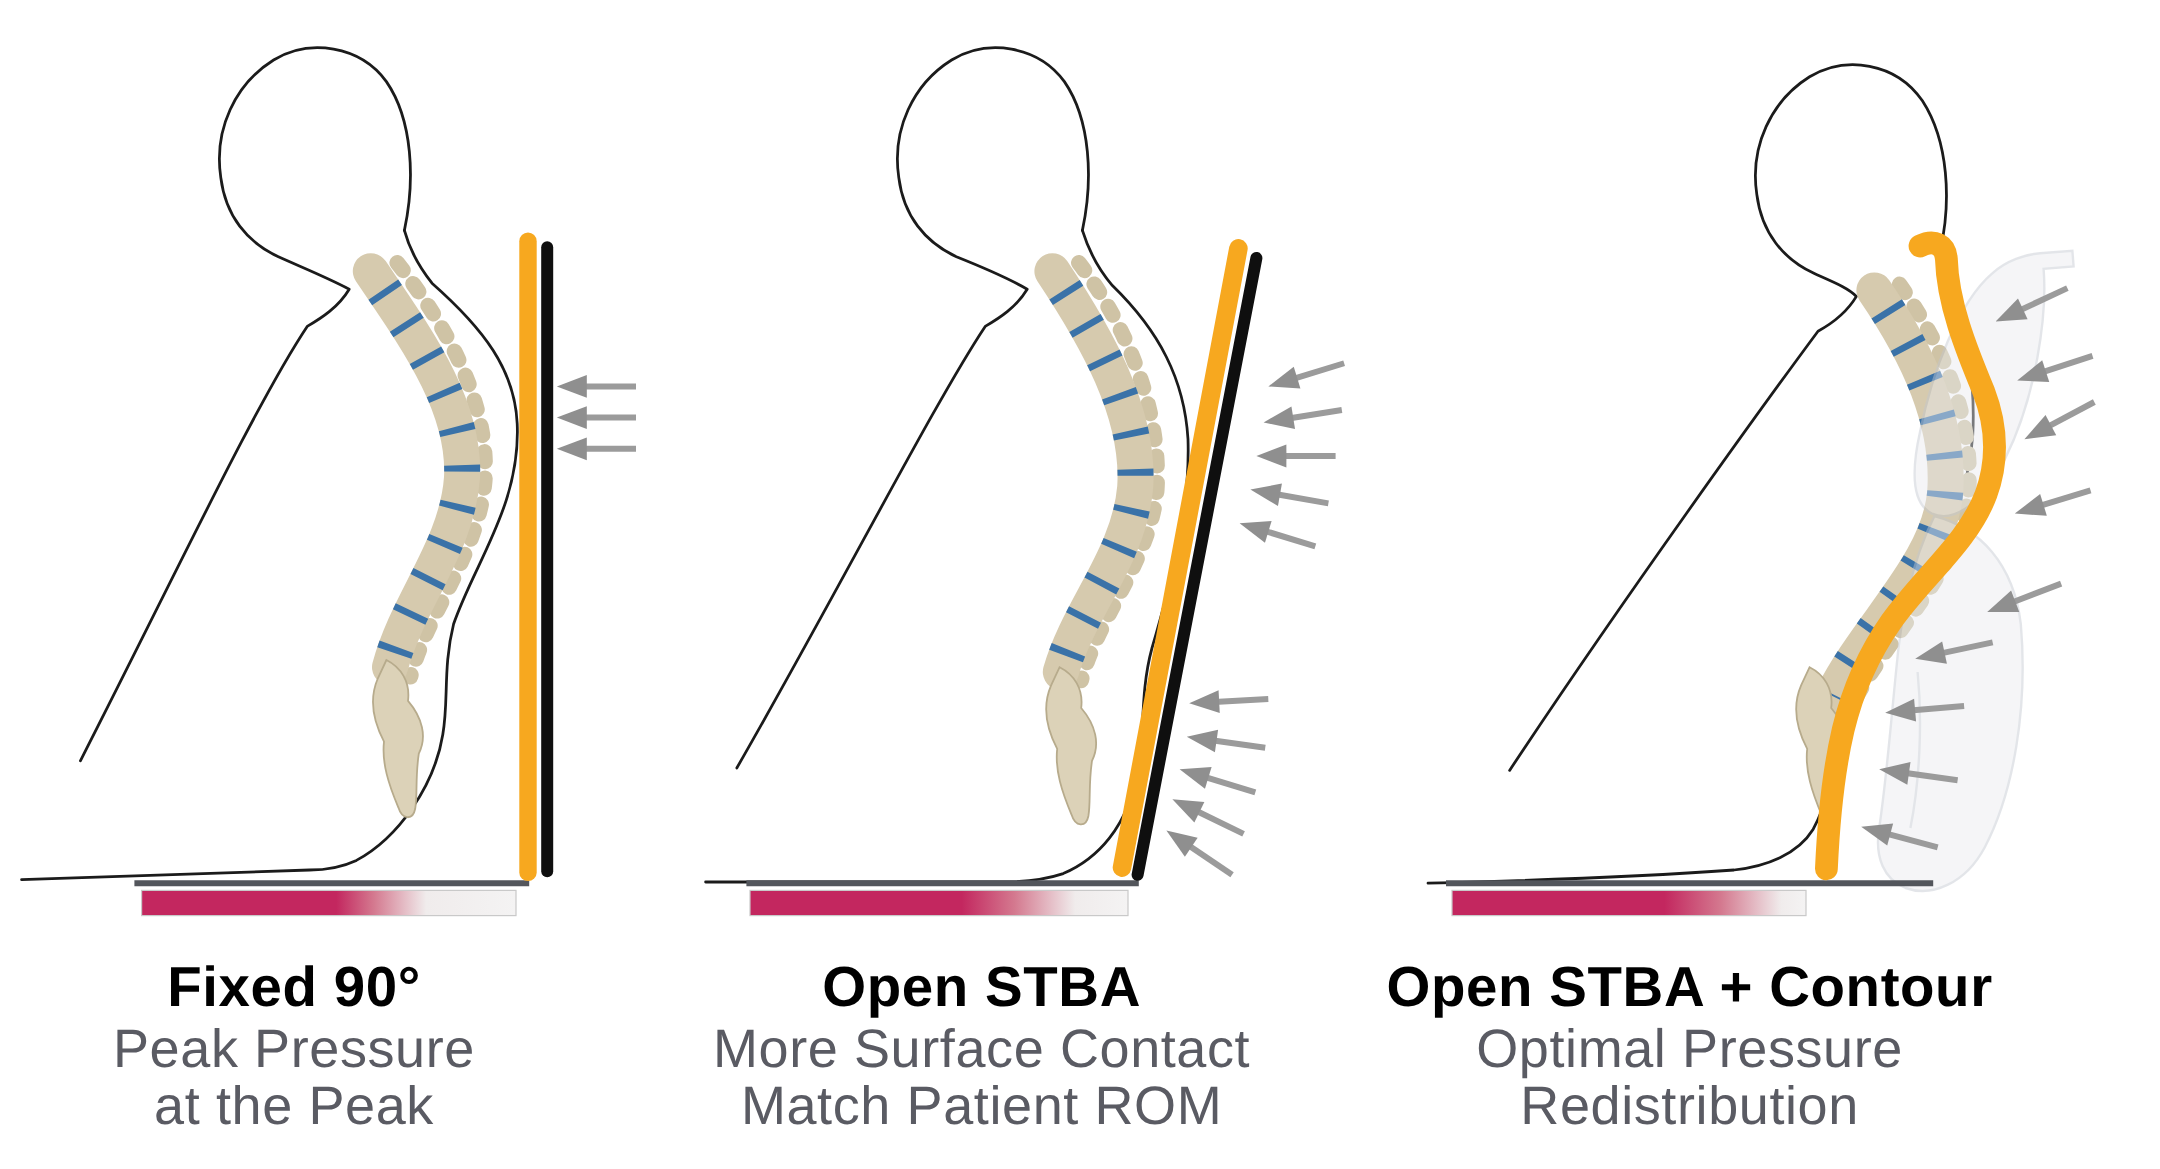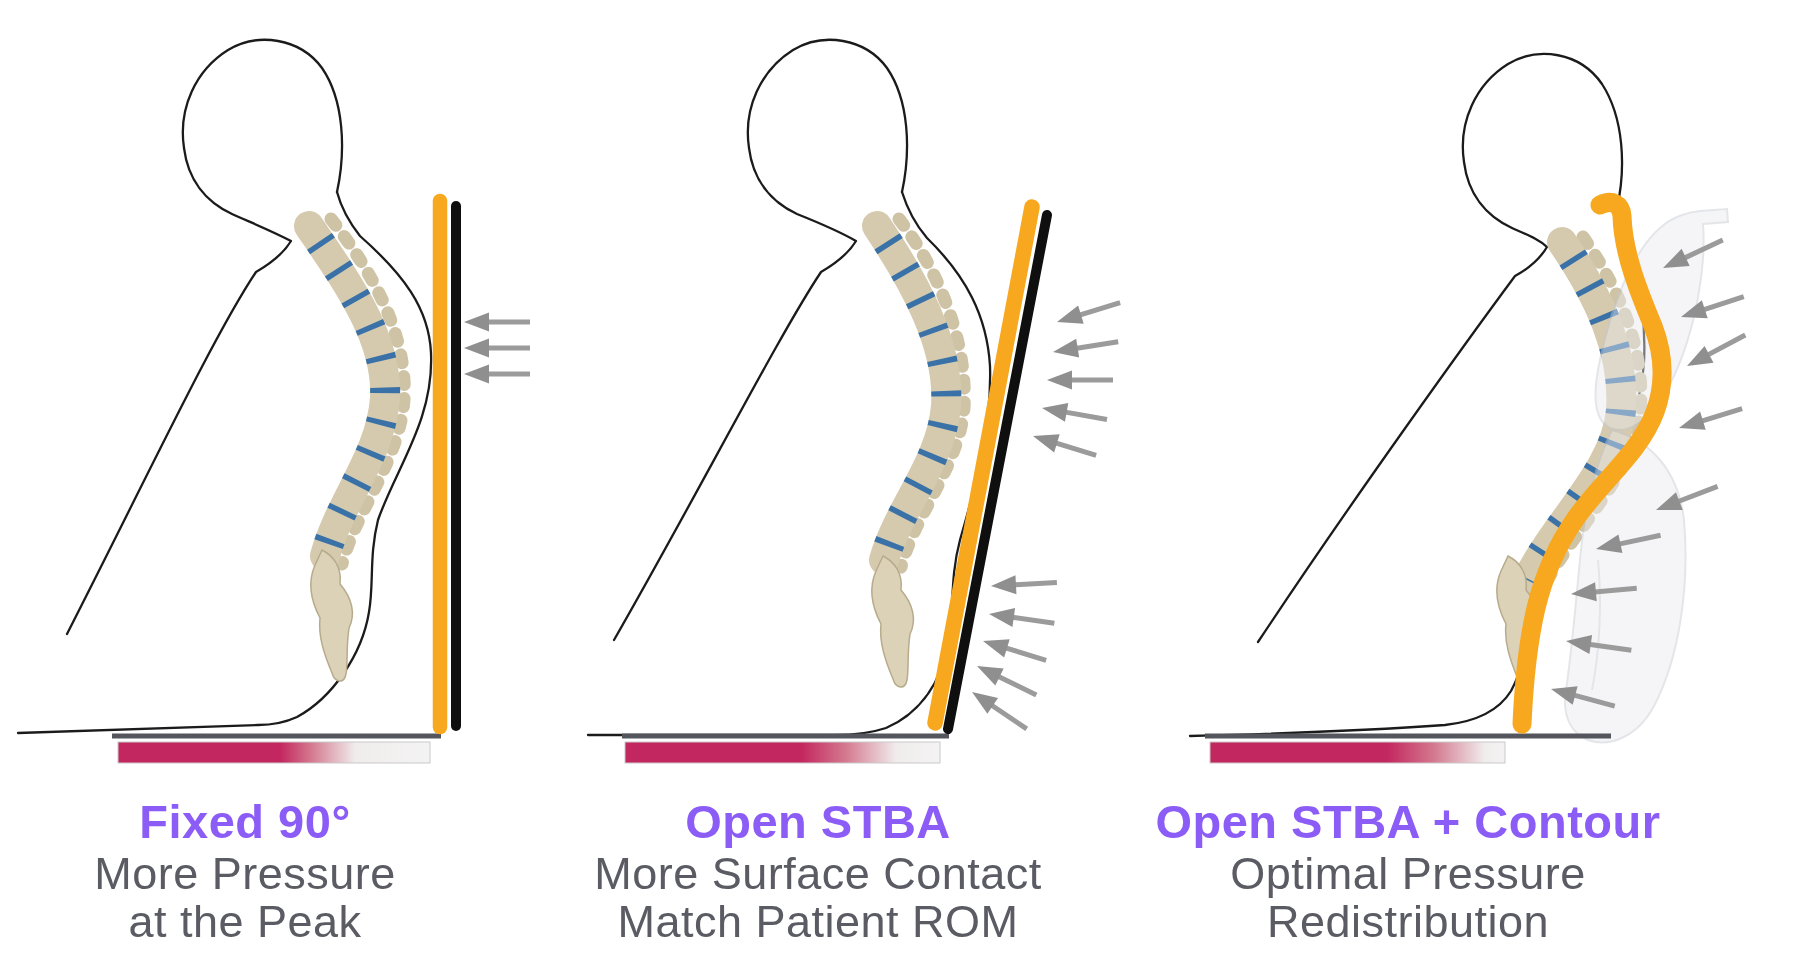--- a/index.html
+++ b/index.html
@@ -22,21 +22,21 @@
   .bar{stroke:#C9C9C9;stroke-width:1;}
   .back-orange{stroke:#F7A81F;stroke-linecap:round;fill:none;}
   .back-black{stroke:#0F0F0F;stroke-linecap:round;fill:none;}
   .arrow-shaft{stroke:#9B9B9B;stroke-width:5;}
   .arrow-head{fill:#8F8F8F;}
   .ghost-fill{fill:#E9EBEF;stroke:#C2C7D0;stroke-width:2;}
   .ghost-line{fill:none;stroke:#C2C7D0;stroke-width:2;}
 
   
   .caption{position:absolute;top:793px;text-align:center;}
-  .cap-title{font-size:47px;font-weight:700;color:#8b5cf6;letter-spacing:0.5px;line-height:57px;white-space:nowrap;}
+  .cap-title{font-size:47px;font-weight:700;color:#000000;letter-spacing:0.5px;line-height:57px;white-space:nowrap;}
   .cap-line{font-size:45px;font-weight:500;color:#5A5B63;letter-spacing:0.5px;line-height:48px;white-space:nowrap;}
   .cap-1{left:25px;width:440px;}
   .cap-2{left:593px;width:450px;}
   .cap-3{left:1153px;width:510px;}
 </style>
 </head>
 <body>
 
 <div class="canvas">
 
@@ -160,21 +160,21 @@
         <use href="#arrow" transform="translate(1596,549) rotate(-12)"></use>
         <use href="#arrow" transform="translate(1571,594) rotate(-5)"></use>
         <use href="#arrow" transform="translate(1566,641) rotate(8)"></use>
         <use href="#arrow" transform="translate(1551,689) rotate(15)"></use>
       </g>
     </g>
   </svg>
 
   <div class="caption cap-1">
     <div class="cap-title">Fixed 90°</div>
-    <div class="cap-line">More Pressure</div>
+    <div class="cap-line">Peak Pressure</div>
     <div class="cap-line">at the Peak</div>
   </div>
 
   <div class="caption cap-2">
     <div class="cap-title">Open STBA</div>
     <div class="cap-line">More Surface Contact</div>
     <div class="cap-line">Match Patient ROM</div>
   </div>
 
   <div class="caption cap-3">

